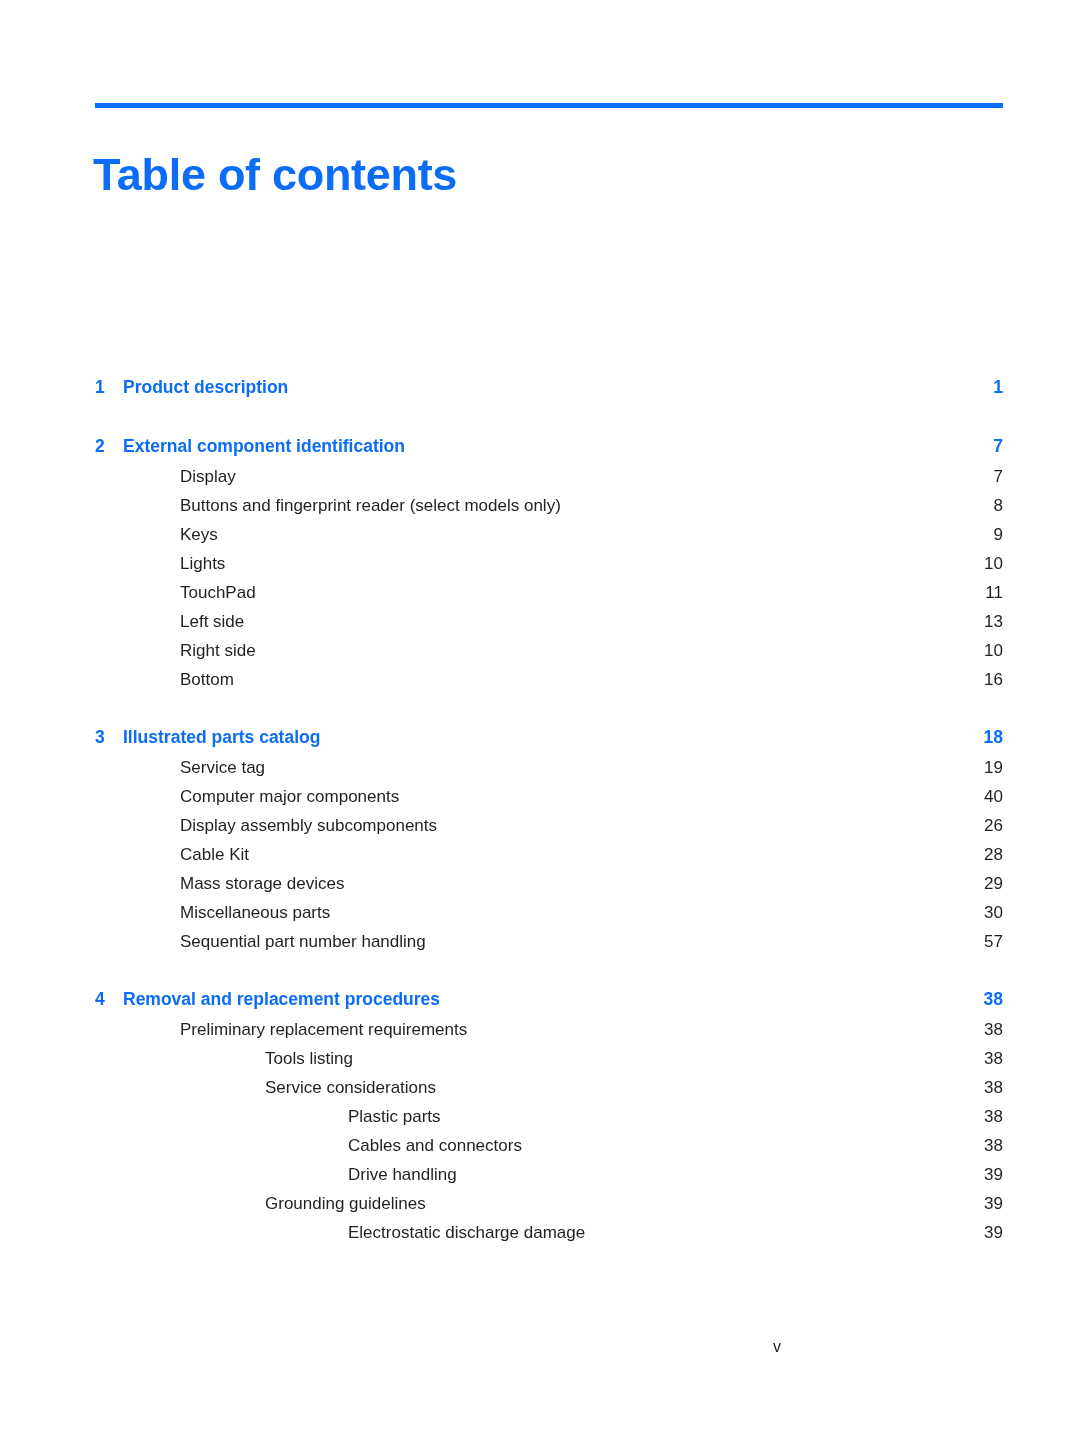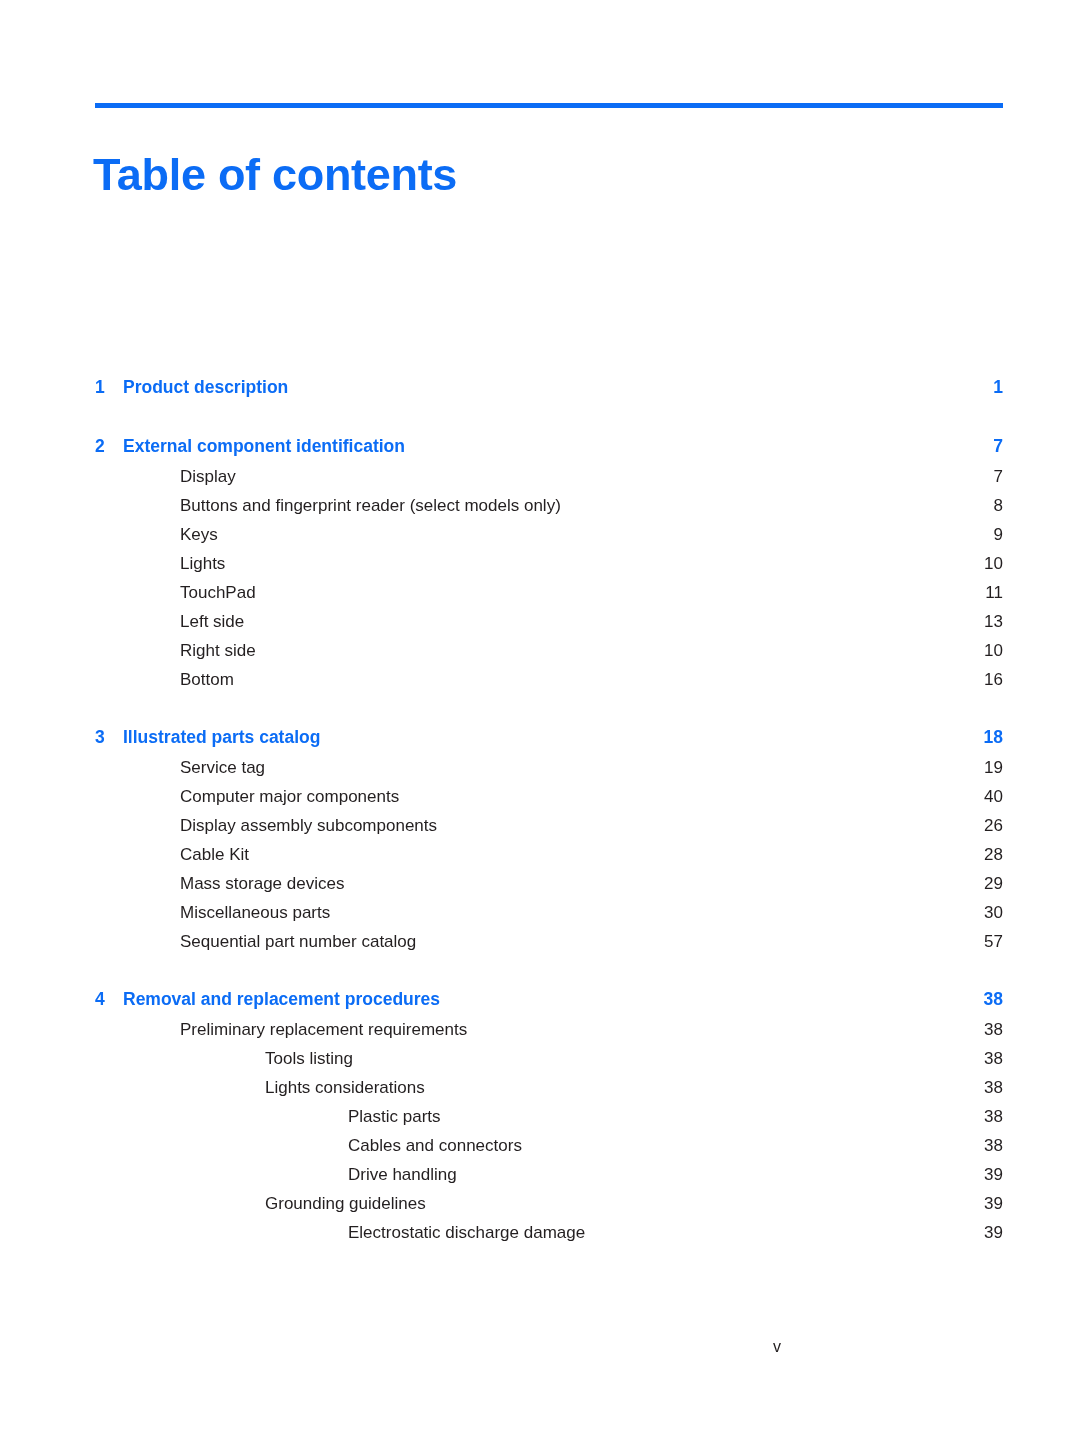--- a/index.html
+++ b/index.html
@@ -263,21 +263,21 @@
       </div>
       <div class="toc-row lvl2 sub">
         <span class="label-wrap">
           <span class="label">Miscellaneous parts</span>
         </span>
         <span class="leader"></span>
         <span class="pageno">30</span>
       </div>
       <div class="toc-row lvl2 sub">
         <span class="label-wrap">
-          <span class="label">Sequential part number catalog</span>
+          <span class="label">Sequential part number handling</span>
         </span>
         <span class="leader"></span>
         <span class="pageno">57</span>
       </div>
       <div class="gap-before-chapter"></div>
       <div class="toc-row lvl1">
         <span class="num">4</span>
         <span class="label-wrap">
           <span class="label">Removal and replacement procedures</span>
         </span>
@@ -293,21 +293,21 @@
       </div>
       <div class="toc-row lvl3 sub">
         <span class="label-wrap">
           <span class="label">Tools listing</span>
         </span>
         <span class="leader"></span>
         <span class="pageno">38</span>
       </div>
       <div class="toc-row lvl3 sub">
         <span class="label-wrap">
-          <span class="label">Lights considerations</span>
+          <span class="label">Service considerations</span>
         </span>
         <span class="leader"></span>
         <span class="pageno">38</span>
       </div>
       <div class="toc-row lvl4 sub">
         <span class="label-wrap">
           <span class="label">Plastic parts</span>
         </span>
         <span class="leader"></span>
         <span class="pageno">38</span>

